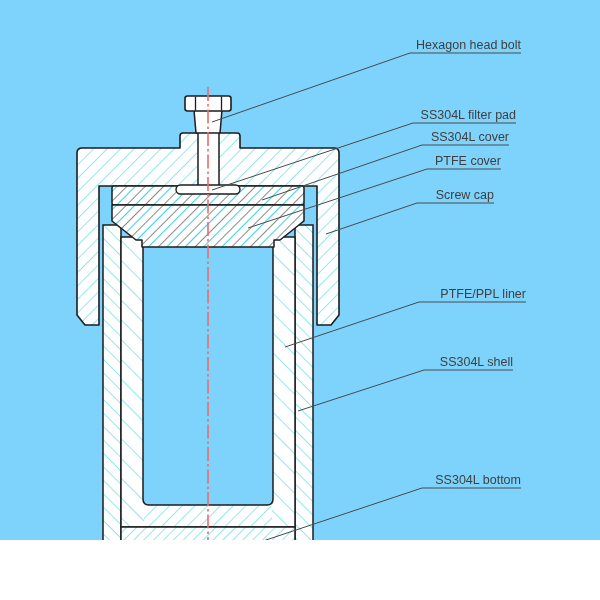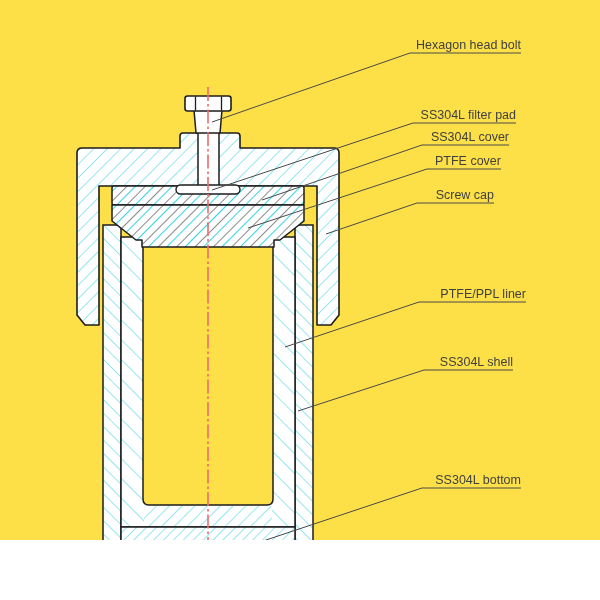--- a/index.html
+++ b/index.html
@@ -1,16 +1,16 @@
 <!DOCTYPE html>
 <html><head>
 <meta charset="utf-8">
 <style>
   html,body{margin:0;padding:0;background:#ffffff;}
-  .stage{width:600px;height:540px;position:relative;background:#fde047;overflow:hidden;}
+  .stage{width:600px;height:540px;position:relative;background:#7dd3fc;overflow:hidden;}
   svg text{font-family:"Liberation Sans", sans-serif;font-size:12.5px;fill:#3f3f3f;}
 </style>
 </head>
 <body>
 
 <div class="stage">
 <svg width="600" height="600" viewBox="0 0 600 600">
   <defs>
 
     <pattern id="patCap" width="9.5" height="9.5" patternUnits="userSpaceOnUse" patternTransform="rotate(-45)">

